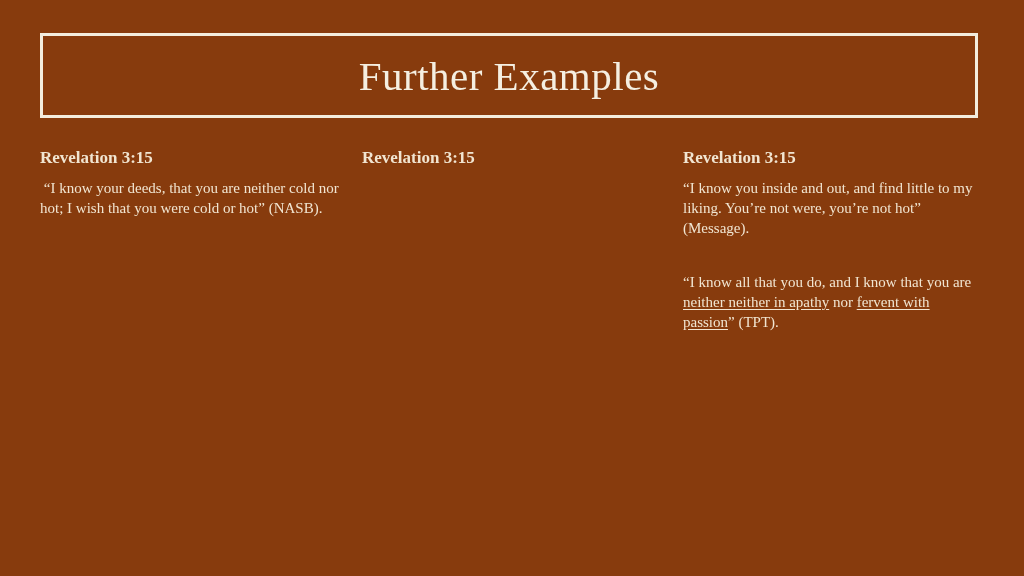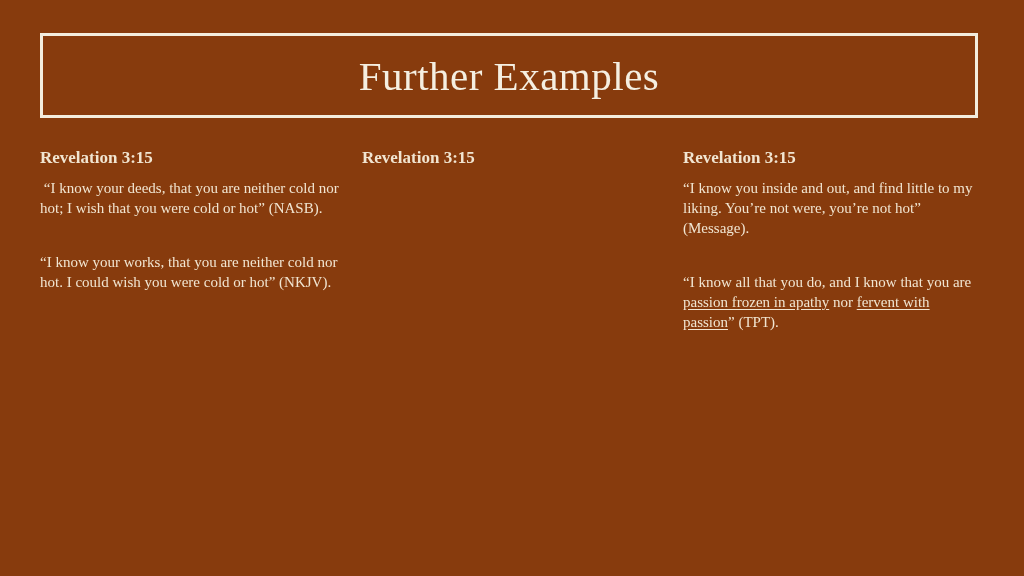--- a/index.html
+++ b/index.html
@@ -73,30 +73,29 @@
   <div class="title-box">
     <h1 class="slide-title">Further Examples</h1>
   </div>
 
   <div class="columns">
 
     <section class="column col-1">
       <h2 class="verse-ref">Revelation 3:15</h2>
       <div class="paras">
           <p><span>&nbsp;“I know your deeds, that you are neither cold nor hot; I wish that you were cold or hot” (NASB).</span></p>
-          <p><span>“I know your works, that you are neither cold nor hot. I could wish you were cold or hot” (NKJV).</span></p>
         </div>
     </section>
 
     <section class="column col-2">
       <h2 class="verse-ref">Revelation 3:15</h2>
     </section>
 
     <section class="column col-3">
       <h2 class="verse-ref">Revelation 3:15</h2>
       <div class="paras">
           <p><span>“I know you inside and out, and find little to my liking. You’re not were, you’re not hot” (Message).</span></p>
-          <p><span>“I know all that you do, and I know that you are </span><span class="u">passion frozen in apathy</span><span> nor </span><span class="u">fervent with passion</span><span>” (TPT).</span></p>
+          <p><span>“I know all that you do, and I know that you are </span><span class="u">neither neither in apathy</span><span> nor </span><span class="u">fervent with passion</span><span>” (TPT).</span></p>
         </div>
     </section>
 
   </div>
 </div>
 
 </body></html>

